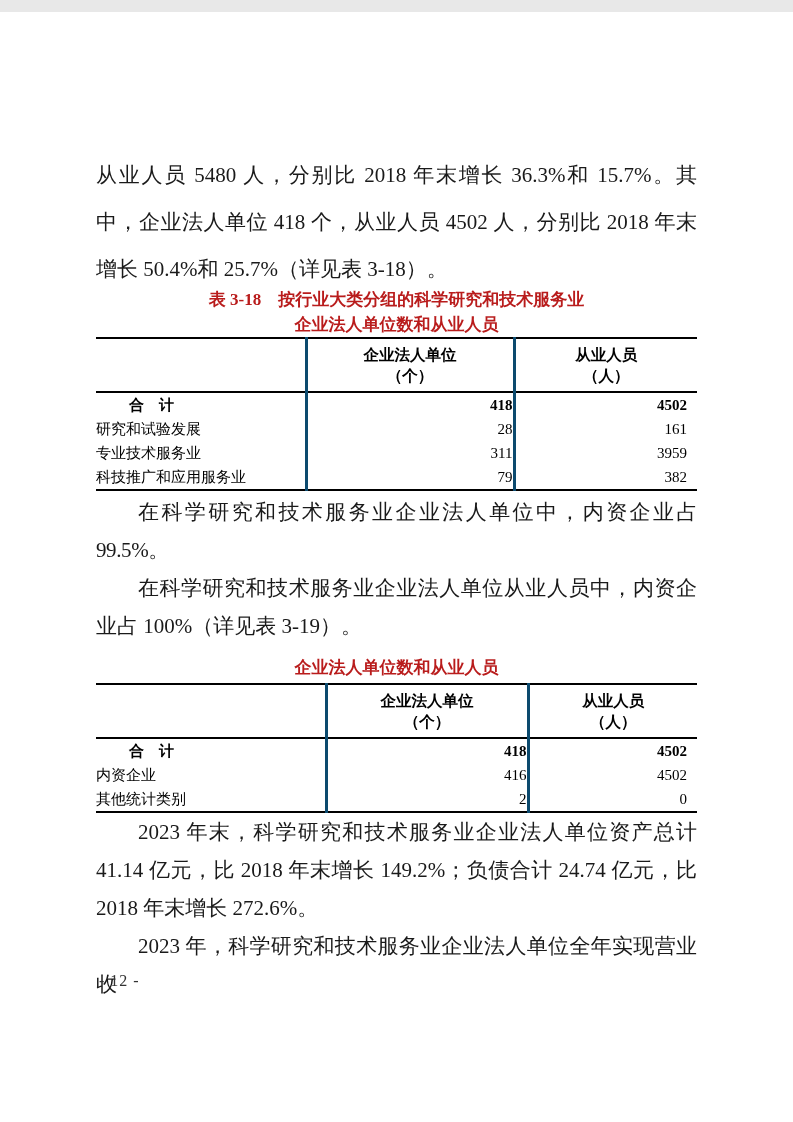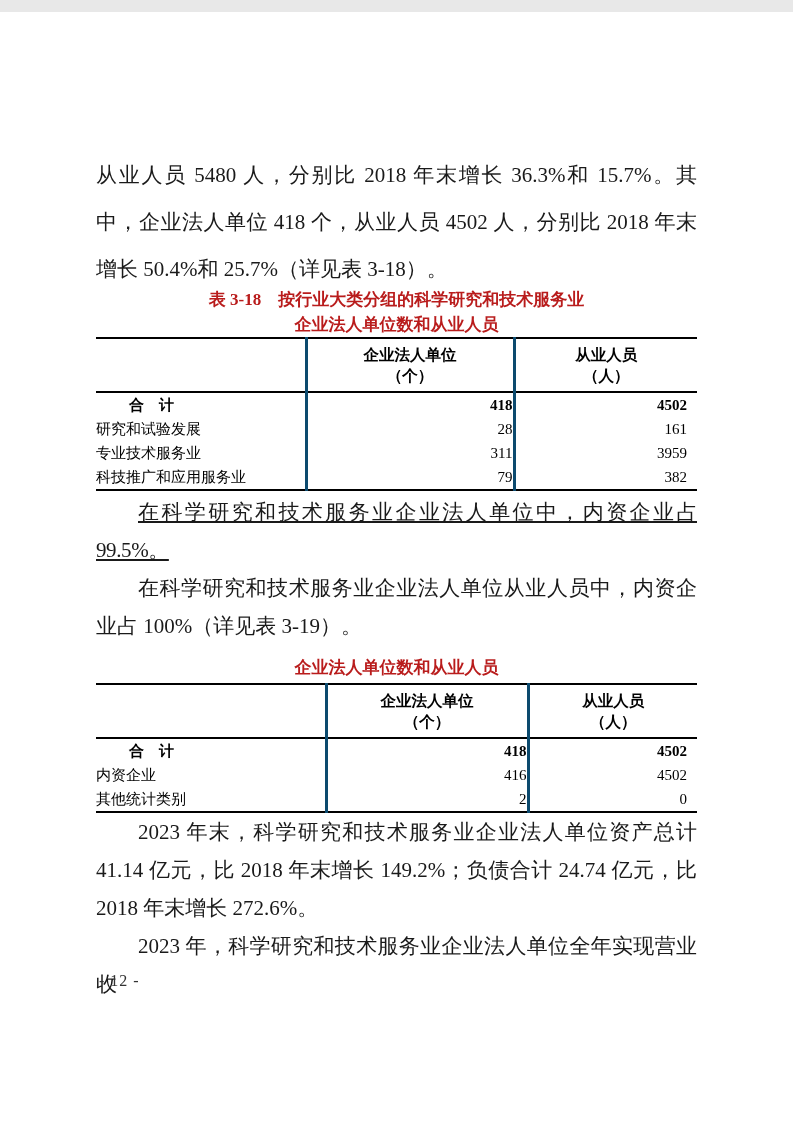--- a/index.html
+++ b/index.html
@@ -65,21 +65,21 @@
   }
   .vline { border-left: 3px solid #0c4a6e; }
   .label-cell { text-align: left; padding-left: 4px; }
   .num-cell { text-align: right; padding-right: 3px; }
   .num-cell.last { padding-right: 10px; }
   .total-row td { font-weight: 700; height: 27px; }
   .total-row .label-cell { padding-left: 33px; }
 
   .t319 { margin-top: 3px; }
   .mt-title2 { margin-top: 10px; }
-  .mt-p2 { margin-top: 2px; text-decoration: underline; }
+  .mt-p2 { margin-top: 2px; }
   .sub-heading {
     margin: 8px 0 0 0;
     font-style: italic;
     font-size: 21px;
     line-height: 38px;
     text-indent: 2em;
     color: #1a1a1a;
   }
   .page-number {
     position: absolute;

